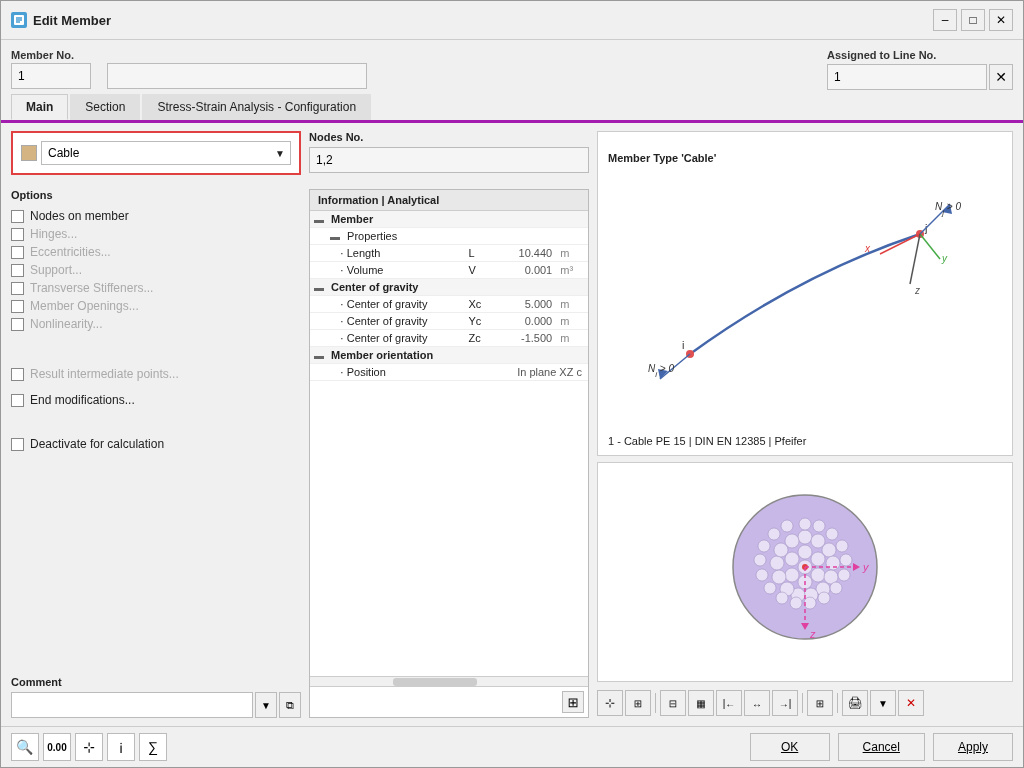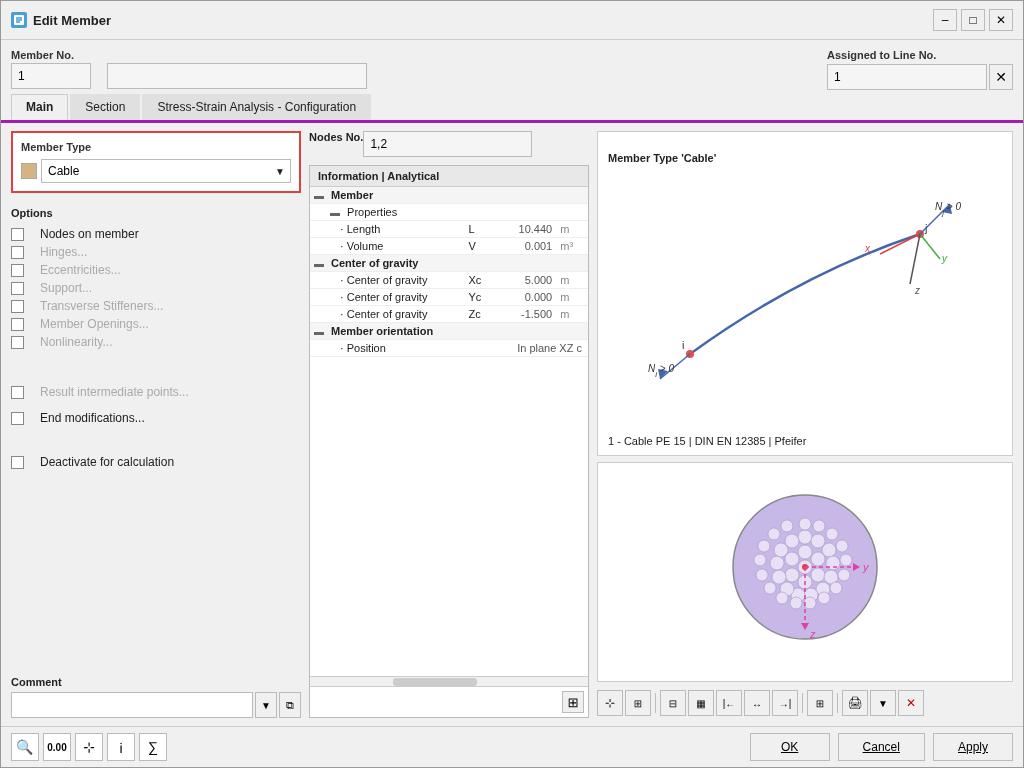--- a/index.html
+++ b/index.html
@@ -39,35 +39,35 @@
     .section-label { font-size: 11px; font-weight: 700; margin-bottom: 6px; color: #333; }
 
     .member-type-row { display: flex; align-items: center; gap: 4px; }
     .color-swatch { width: 16px; height: 16px; background: #d4b483; border: 1px solid #aaa; }
     .dropdown-wrapper { flex: 1; position: relative; display: flex; align-items: center; }
     .dropdown-wrapper select { flex: 1; border: 1px solid #bbb; background: white; padding: 3px 6px; font-size: 12px; height: 24px; appearance: none; width: 100%; }
     .dropdown-arrow { position: absolute; right: 6px; font-size: 10px; pointer-events: none; }
 
     .options-section { padding: 6px 0; }
     .options-title { font-size: 11px; font-weight: 700; margin-bottom: 6px; }
-    .option-item { display: flex; align-items: center; gap: 16px; padding: 2px 0; font-size: 12px; }
+    .option-item { display: flex; align-items: center; gap: 6px; padding: 2px 0; font-size: 12px; }
     .option-item.disabled { color: #aaa; }
     .checkbox { width: 13px; height: 13px; border: 1px solid #888; background: white; display: inline-block; }
 
     .comment-section { margin-top: auto; }
     .comment-label { font-size: 11px; font-weight: 700; margin-bottom: 4px; }
     .comment-row { display: flex; gap: 2px; }
     .comment-input { flex: 1; border: 1px solid #bbb; padding: 3px 6px; font-size: 12px; height: 26px; background: white; }
     .comment-dropdown-btn { width: 22px; height: 26px; border: 1px solid #bbb; background: #f0f0f0; display: flex; align-items: center; justify-content: center; font-size: 10px; cursor: pointer; }
     .comment-copy-btn { width: 22px; height: 26px; border: 1px solid #bbb; background: #f0f0f0; display: flex; align-items: center; justify-content: center; font-size: 11px; cursor: pointer; }
 
     
     .middle-panel { width: 280px; display: flex; flex-direction: column; gap: 0; }
 
-    .nodes-row { display: flex; flex-direction: row; margin-bottom: 8px; }
+    .nodes-row { display: flex; flex-direction: column; margin-bottom: 16px; }
     .nodes-label { font-size: 11px; font-weight: 700; margin-bottom: 4px; }
     .nodes-input { border: 1px solid #bbb; padding: 3px 6px; font-size: 12px; height: 26px; background: #f5f5f5; }
 
     .info-table-container { flex: 1; border: 1px solid #bbb; background: white; overflow: hidden; display: flex; flex-direction: column; }
     .info-table-header { background: #e8e8e8; padding: 4px 8px; font-size: 11px; font-weight: 700; border-bottom: 1px solid #ccc; }
     .info-table { width: 100%; border-collapse: collapse; font-size: 11px; }
     .info-table td { padding: 2px 6px; border-bottom: 1px solid #eee; }
     .info-table .section-row td { font-weight: 700; background: #f5f5f5; }
     .info-table .collapse-icon { color: #666; font-size: 10px; margin-right: 4px; }
     .info-table .indent { padding-left: 20px; }
@@ -145,21 +145,20 @@
     <div class="tab active">Main</div>
     <div class="tab">Section</div>
     <div class="tab">Stress-Strain Analysis - Configuration</div>
   </div>
 
   <div class="content-area">
 
     <div class="left-panel">
 
       <div class="section-box highlighted">
-        <div class="section-label">Member Type</div>
         <div class="member-type-row">
           <div class="color-swatch"></div>
           <div class="dropdown-wrapper">
             <select>
               <option>Cable</option>
               <option>Beam</option>
               <option>Truss</option>
             </select>
             <span class="dropdown-arrow">▼</span>
           </div>

